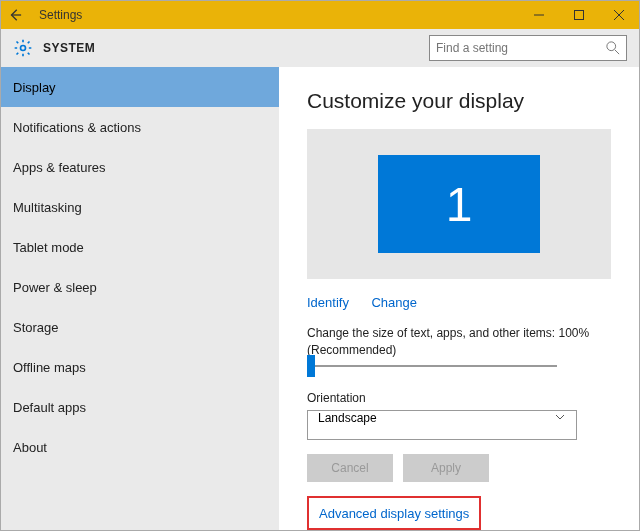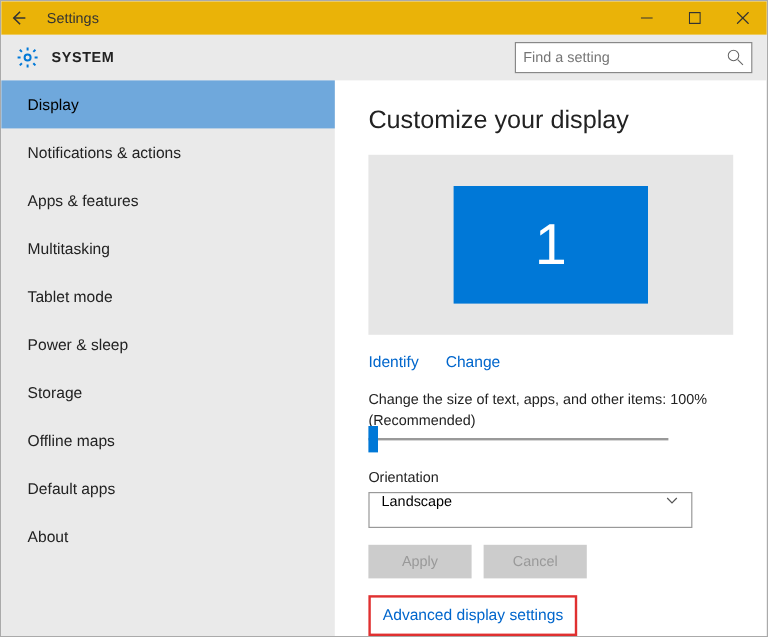--- a/index.html
+++ b/index.html
@@ -11,21 +11,21 @@
 .titlebar .winbtn { width: 40px; height: 28px; display: flex; align-items: center; justify-content: center; color: #333; }
 .header { height: 38px; background: #eaeaea; display: flex; align-items: center; padding: 0 12px; }
 .gear { width: 20px; height: 20px; margin-right: 10px; }
 .header-title { font-size: 12px; font-weight: 600; letter-spacing: 0.5px; color: #222; }
 .header .spacer { flex: 1; }
 .search { width: 198px; height: 26px; border: 1px solid #888; background: #fff; display: flex; align-items: center; padding: 0 6px; }
 .search input { border: none; outline: none; flex: 1; font-size: 12px; color: #0f172a; }
 .search .sicon { color: #666; }
 .body { display: flex; height: calc(531px - 28px - 38px); }
 .sidebar { width: 278px; background: #eaeaea; }
-.side-item { height: 40px; display: flex; align-items: center; padding-left: 22px; font-size: 13px; color: #222; cursor: default; }
+.side-item { height: 40px; display: flex; align-items: center; padding-left: 12px; font-size: 13px; color: #222; cursor: default; }
 .side-item.selected { background: #6fa8dc; color: #000; }
 .content { flex: 1; padding: 22px 28px 20px 28px; overflow: hidden; }
 .content h1 { font-size: 21px; font-weight: 400; color: #222; margin-bottom: 16px; }
 .monitor-box { background: #e6e6e6; height: 150px; display: flex; align-items: center; justify-content: center; margin-bottom: 14px; }
 .monitor { width: 162px; height: 98px; background: #0078d7; color: #fff; display: flex; align-items: center; justify-content: center; font-size: 48px; font-weight: 300; }
 .links { margin-bottom: 14px; }
 .link { color: #0066cc; font-size: 13px; margin-right: 18px; cursor: pointer; }
 .label { font-size: 12px; color: #222; margin-bottom: 6px; line-height: 1.4; }
 .slider-wrap { margin-bottom: 14px; }
 .slider-track { width: 250px; height: 2px; background: #999; position: relative; margin-top: 4px; }
@@ -136,23 +136,23 @@
     </div>
     <div class="section-label">Orientation</div>
     <div class="select">
       <span>Landscape</span>
       <svg width="12" height="12" viewBox="0 0 12 12">
           <path d="M2 4 L6 8 L10 4" stroke="#555" fill="none"></path>
         </svg>
     </div>
     <div class="btnrow">
       <div class="btn">
-          <span>Apply</span>
+          <span>Cancel</span>
         </div>
       <div class="btn">
-          <span>Cancel</span>
+          <span>Apply</span>
         </div>
     </div>
     <div class="adv-wrap">
       <span class="adv-link">Advanced display settings</span>
     </div>
   </div>
 </div>
 
 </body></html>

